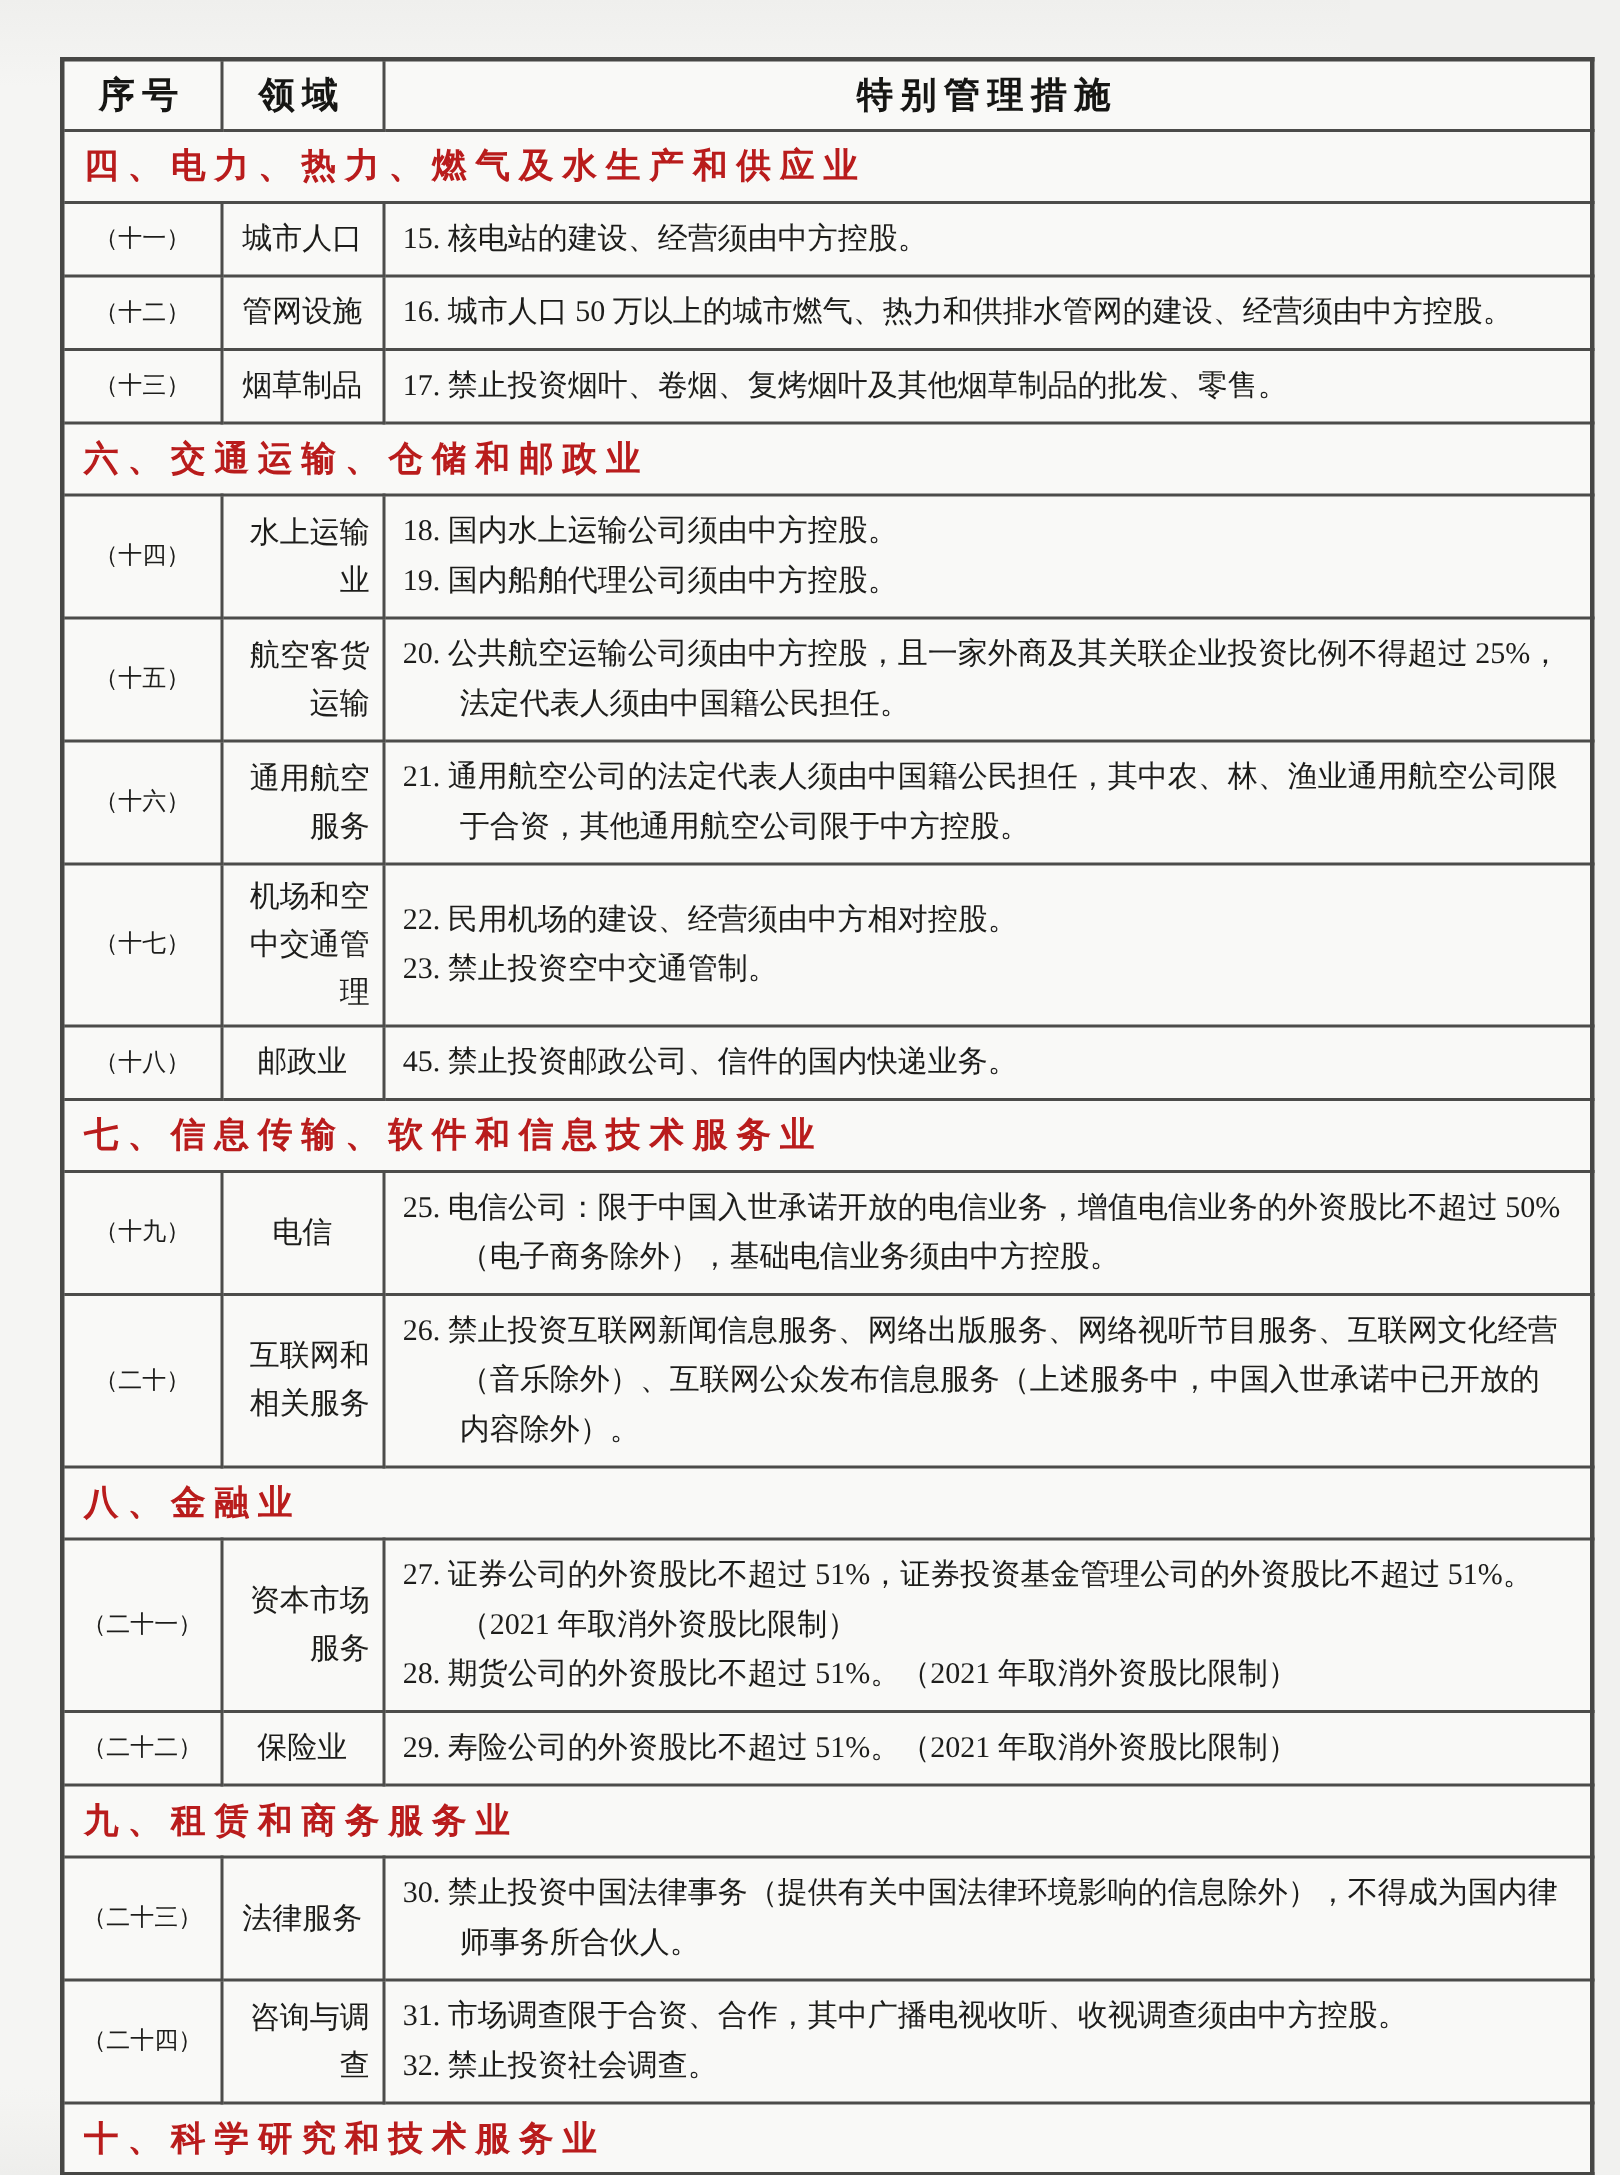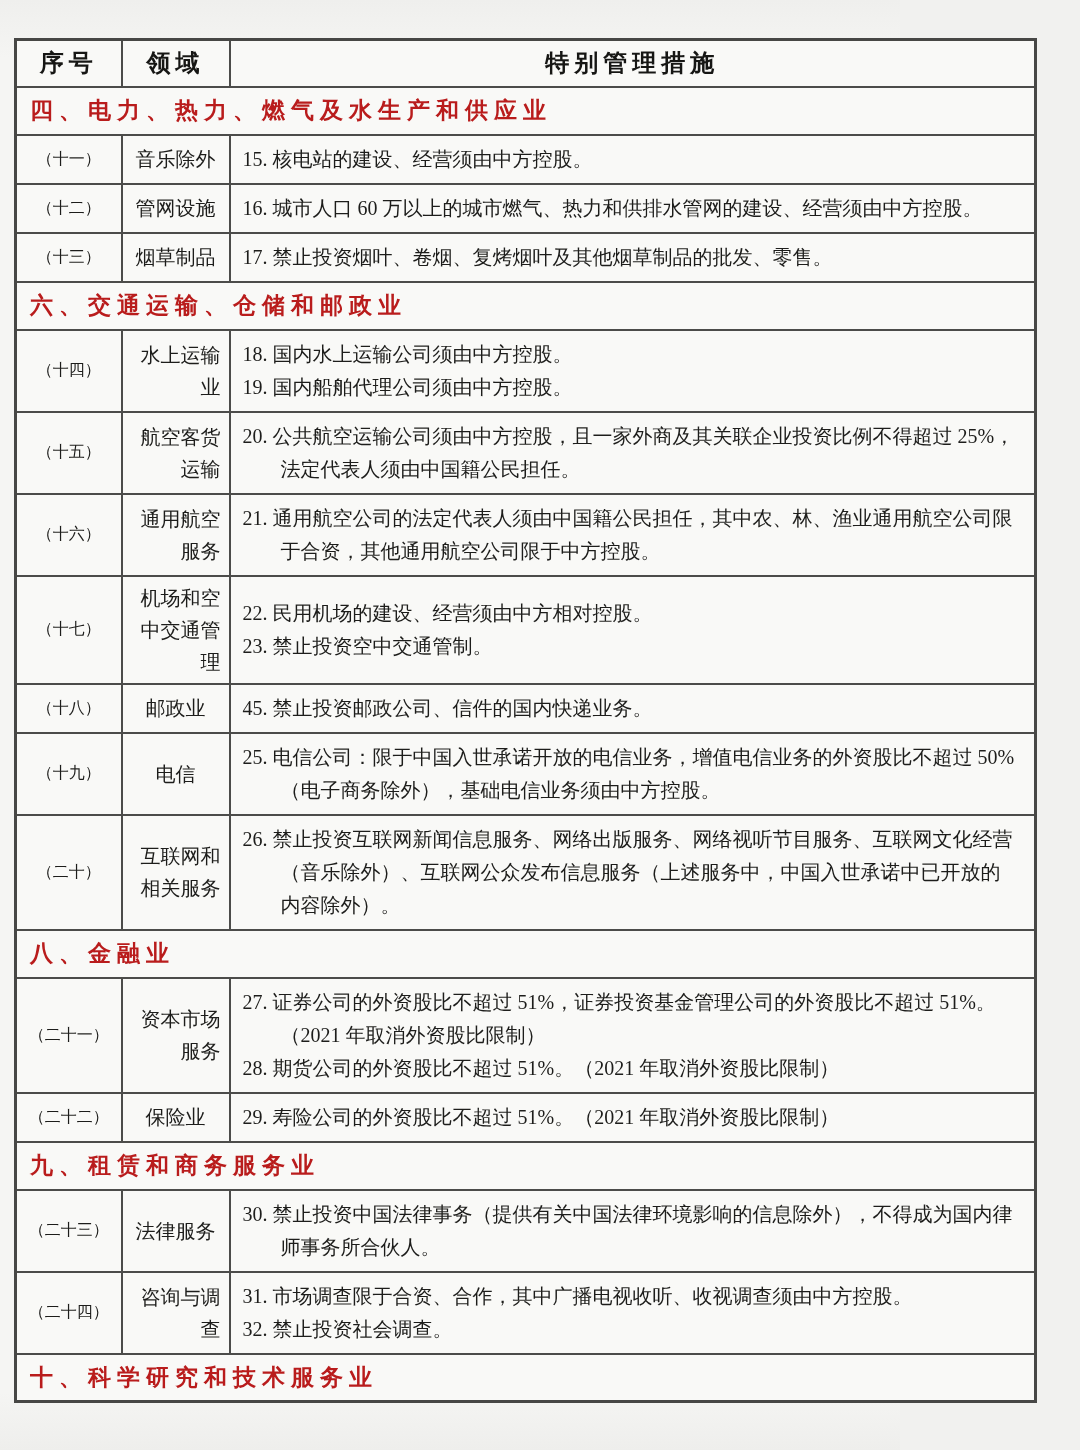--- a/index.html
+++ b/index.html
@@ -5,21 +5,21 @@
   * { box-sizing: border-box; margin: 0; padding: 0; }
   html, body { width: 1080px; height: 1450px; overflow: hidden; }
   body {
     background: #f1f1ef;
     color: #1d1d1b;
     font-family: "Liberation Serif", serif;
   }
   .page {
     width: 900px;
     height: 1450px;
-    padding: 38px 28px 0 14px;
+    padding: 38px 28px 0 40px;
     background: linear-gradient(180deg, #efefed 0%, #f5f5f3 4%, #f5f5f3 96%, #eeeeec 100%);
   }
   table.nlist {
     width: 1023px;
     table-layout: fixed;
     border-collapse: collapse;
     background: #f9f9f7;
     border: 3px solid #474745;
   }
   table.nlist th, table.nlist td {
@@ -86,30 +86,30 @@
         <th>领域</th>
         <th>特别管理措施</th>
       </tr>
     </thead>
     <tbody id="table-body">
         <tr>
           <td colspan="3" class="section">四、电力、热力、燃气及水生产和供应业</td>
         </tr>
         <tr>
           <td class="serial">（十一）</td>
-          <td class="field center">音乐除外</td>
+          <td class="field center">城市人口</td>
           <td class="measures">
             <div class="measure">15. 核电站的建设、经营须由中方控股。</div>
           </td>
         </tr>
         <tr>
           <td class="serial">（十二）</td>
           <td class="field center">管网设施</td>
           <td class="measures">
-            <div class="measure">16. 城市人口 60 万以上的城市燃气、热力和供排水管网的建设、经营须由中方控股。</div>
+            <div class="measure">16. 城市人口 50 万以上的城市燃气、热力和供排水管网的建设、经营须由中方控股。</div>
           </td>
         </tr>
         <tr>
           <td class="serial">（十三）</td>
           <td class="field center">烟草制品</td>
           <td class="measures">
             <div class="measure">17. 禁止投资烟叶、卷烟、复烤烟叶及其他烟草制品的批发、零售。</div>
           </td>
         </tr>
         <tr>
@@ -144,20 +144,23 @@
             <div class="measure">22. 民用机场的建设、经营须由中方相对控股。</div>
             <div class="measure">23. 禁止投资空中交通管制。</div>
           </td>
         </tr>
         <tr>
           <td class="serial">（十八）</td>
           <td class="field center">邮政业</td>
           <td class="measures">
             <div class="measure">45. 禁止投资邮政公司、信件的国内快递业务。</div>
           </td>
+        </tr>
+        <tr>
+          <td colspan="3" class="section">七、信息传输、软件和信息技术服务业</td>
         </tr>
         <tr>
           <td class="serial">（十九）</td>
           <td class="field center">电信</td>
           <td class="measures">
             <div class="measure">25. 电信公司：限于中国入世承诺开放的电信业务，增值电信业务的外资股比不超过 50%（电子商务除外），基础电信业务须由中方控股。</div>
           </td>
         </tr>
         <tr>
           <td class="serial">（二十）</td>

